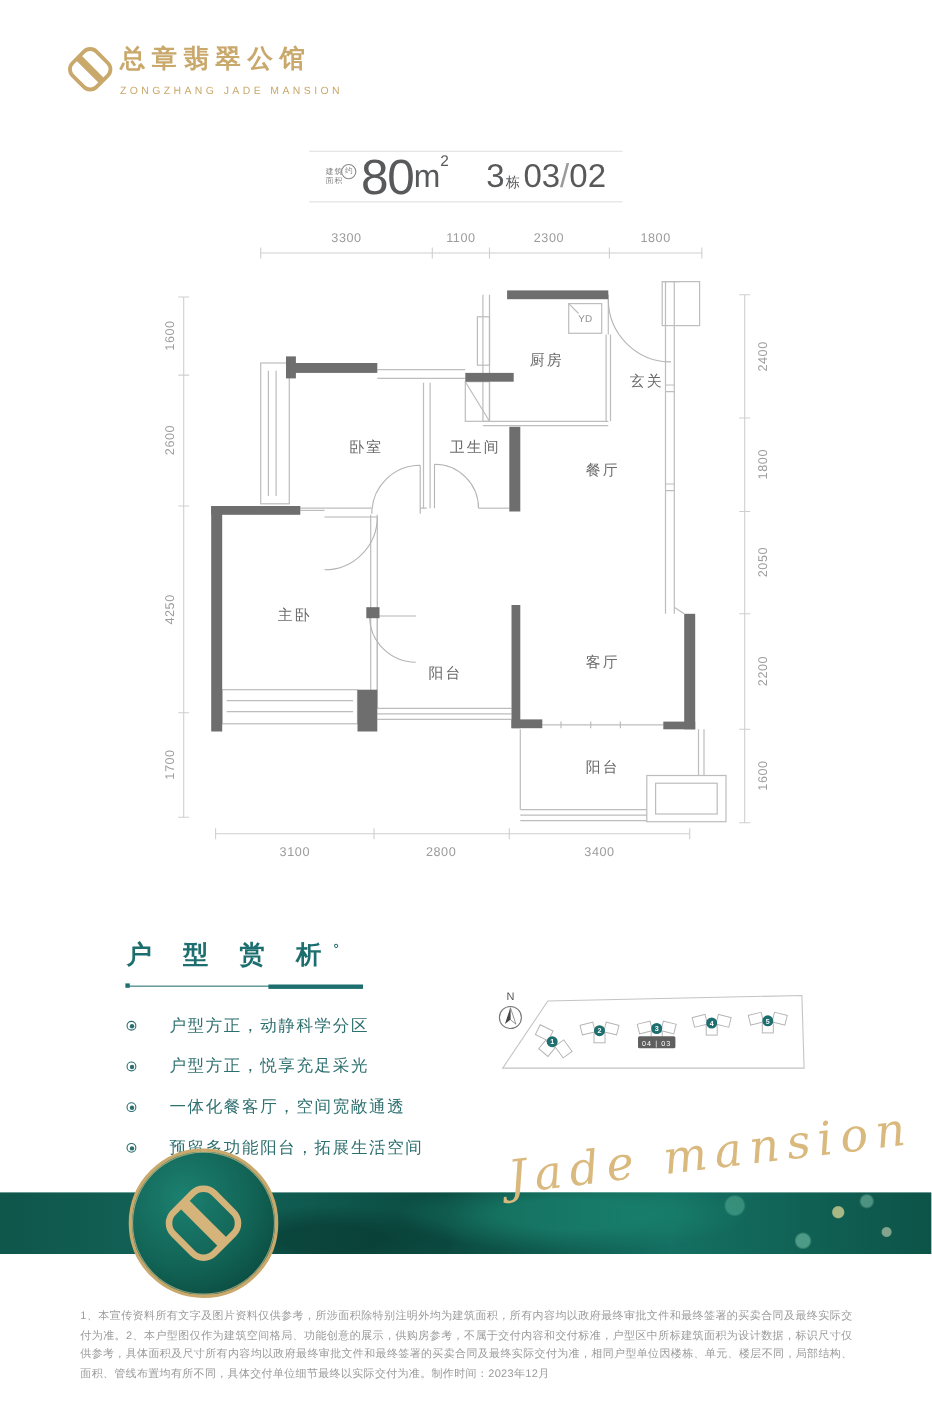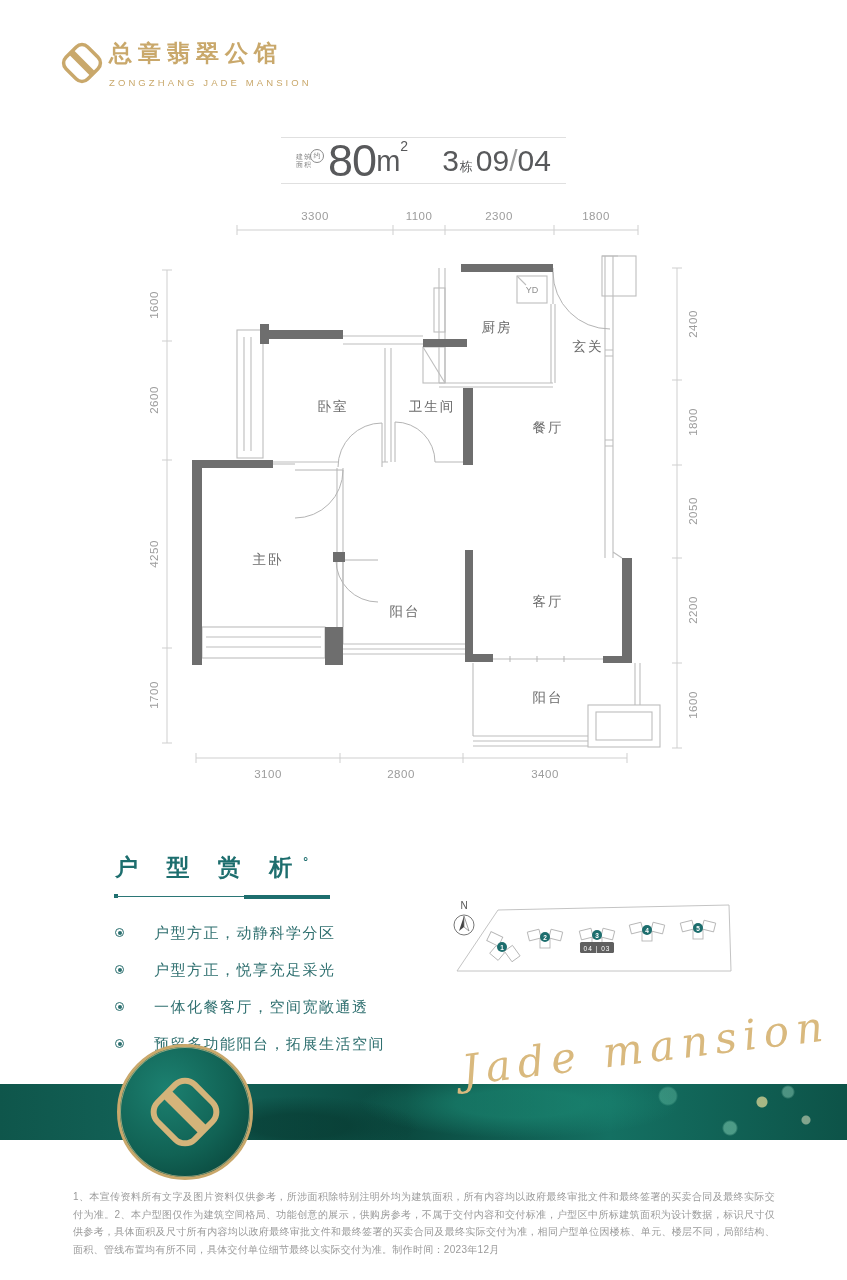--- a/index.html
+++ b/index.html
@@ -103,23 +103,23 @@
       <span>建筑</span>
       <span>面积</span>
     </div>
     <div class="approx-circle">约</div>
     <span class="big-num">80</span>
     <span class="big-unit">m</span>
     <span class="big-sup">2</span>
     <div class="block-group">
       <span class="blk-num">3</span>
       <span class="blk-unit">栋</span>
-      <span class="blk-num">09</span>
+      <span class="blk-num">03</span>
       <span class="blk-num slash">/</span>
-      <span class="blk-num">04</span>
+      <span class="blk-num">02</span>
     </div>
   </div>
 
   <svg class="plan-svg" width="570" height="600" viewBox="0 0 570 600">
 
     <g stroke="#cfcfcf" fill="none" stroke-width="1">
       <path d="M97,30 H498 M97,25 V35 M253,25 V35 M305,25 V35 M414,25 V35 M498,25 V35"></path>
       <path d="M27,70 V543 M22,70 H32 M22,141 H32 M22,260 H32 M22,448 H32 M22,543 H32"></path>
       <path d="M537,68 V548 M532,68 H542 M532,180 H542 M532,265 H542 M532,358 H542 M532,463 H542 M532,548 H542"></path>
       <path d="M56,558 H487 M56,553 V563 M200,553 V563 M323,553 V563 M487,553 V563"></path>

